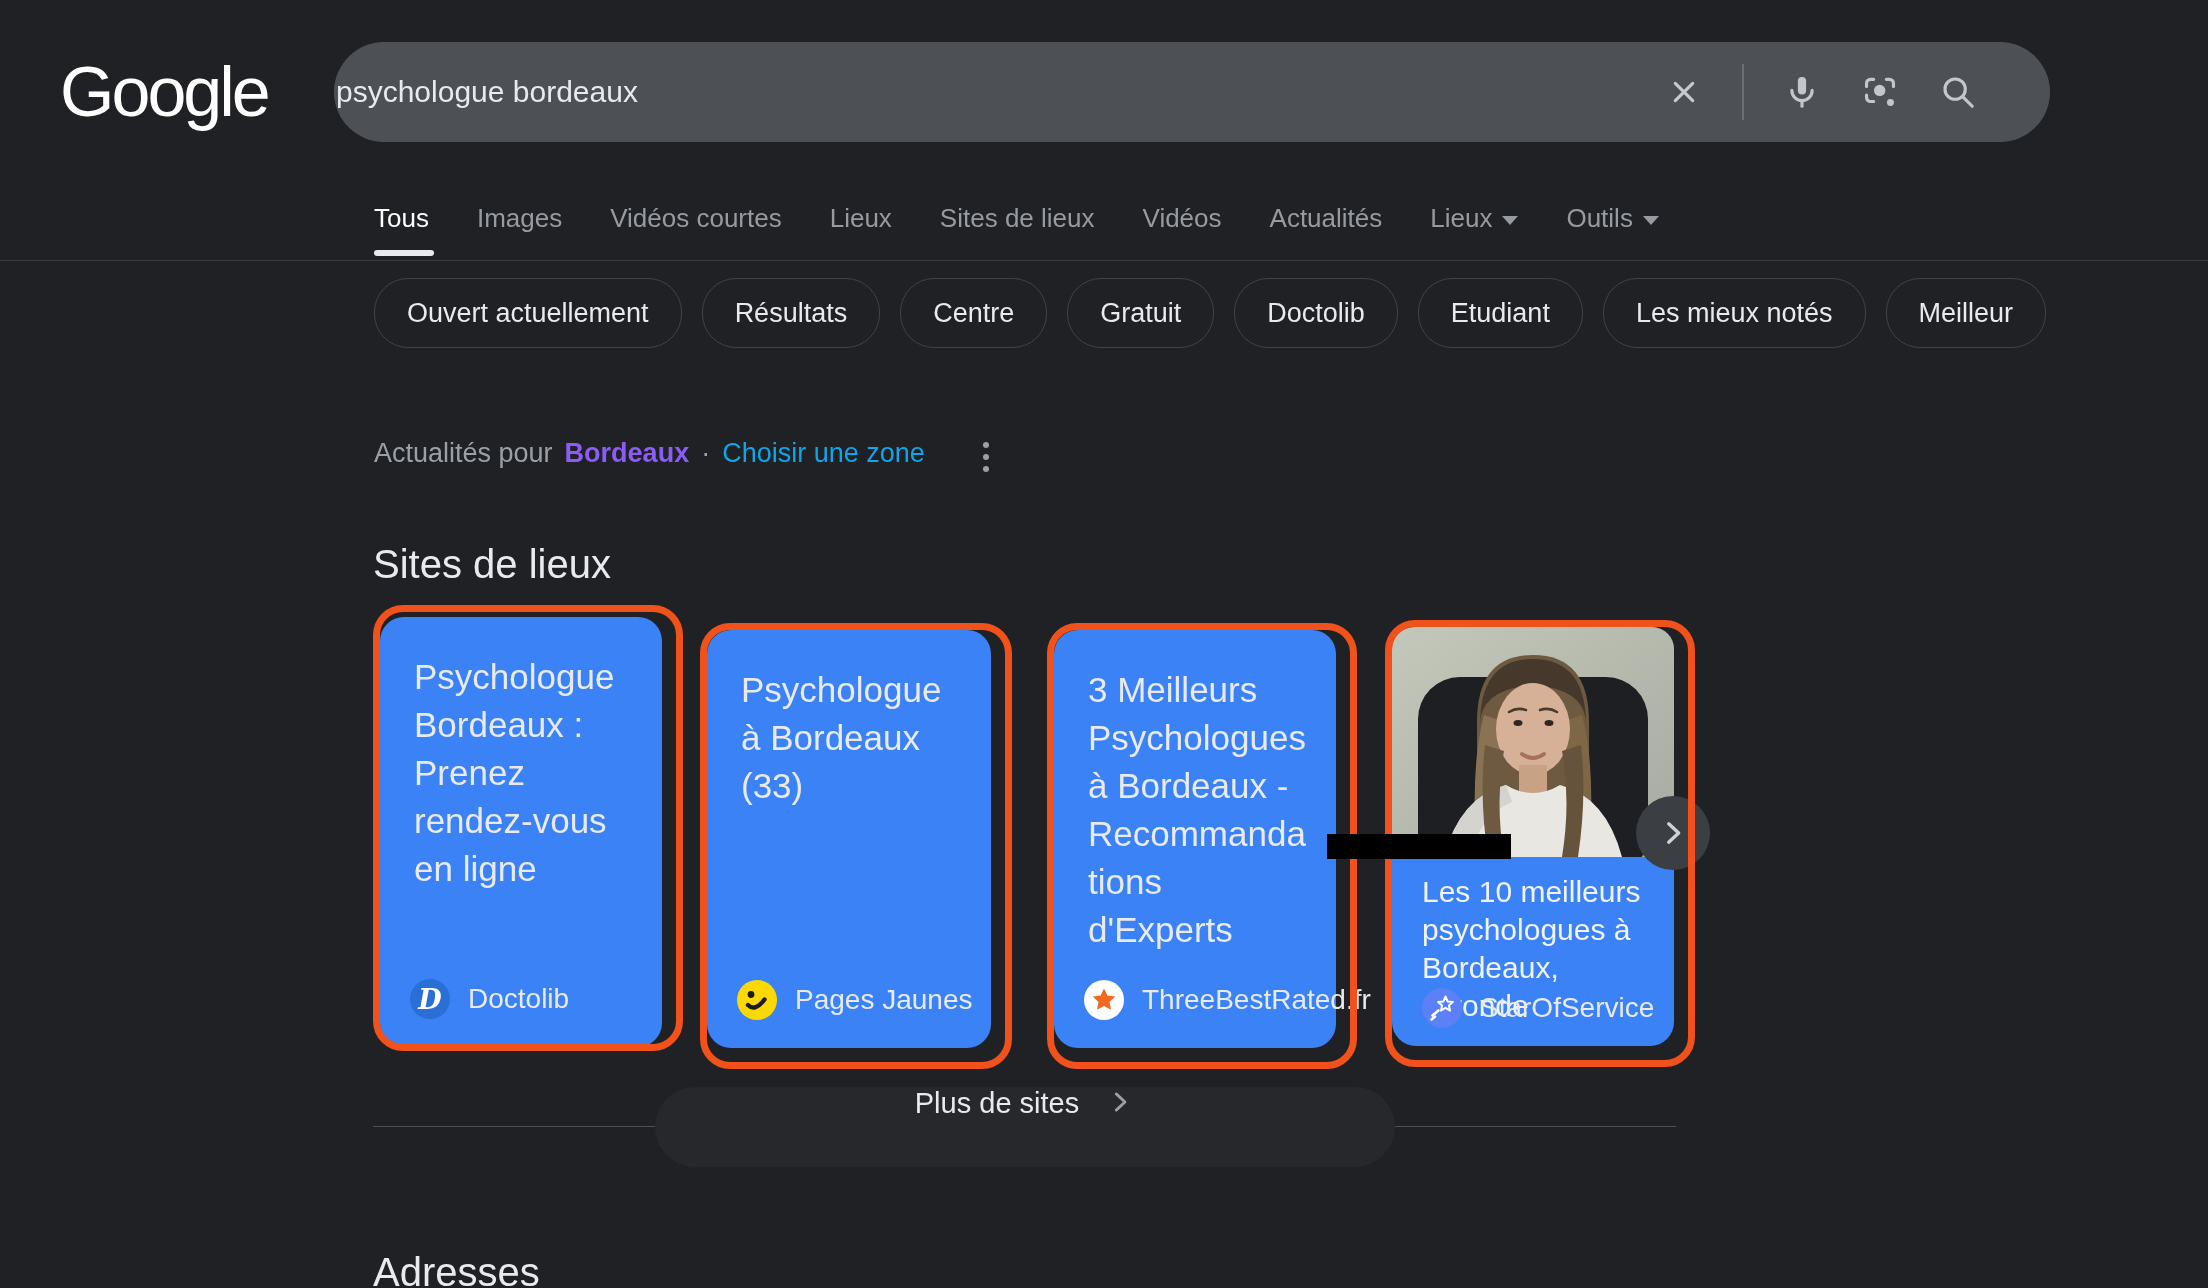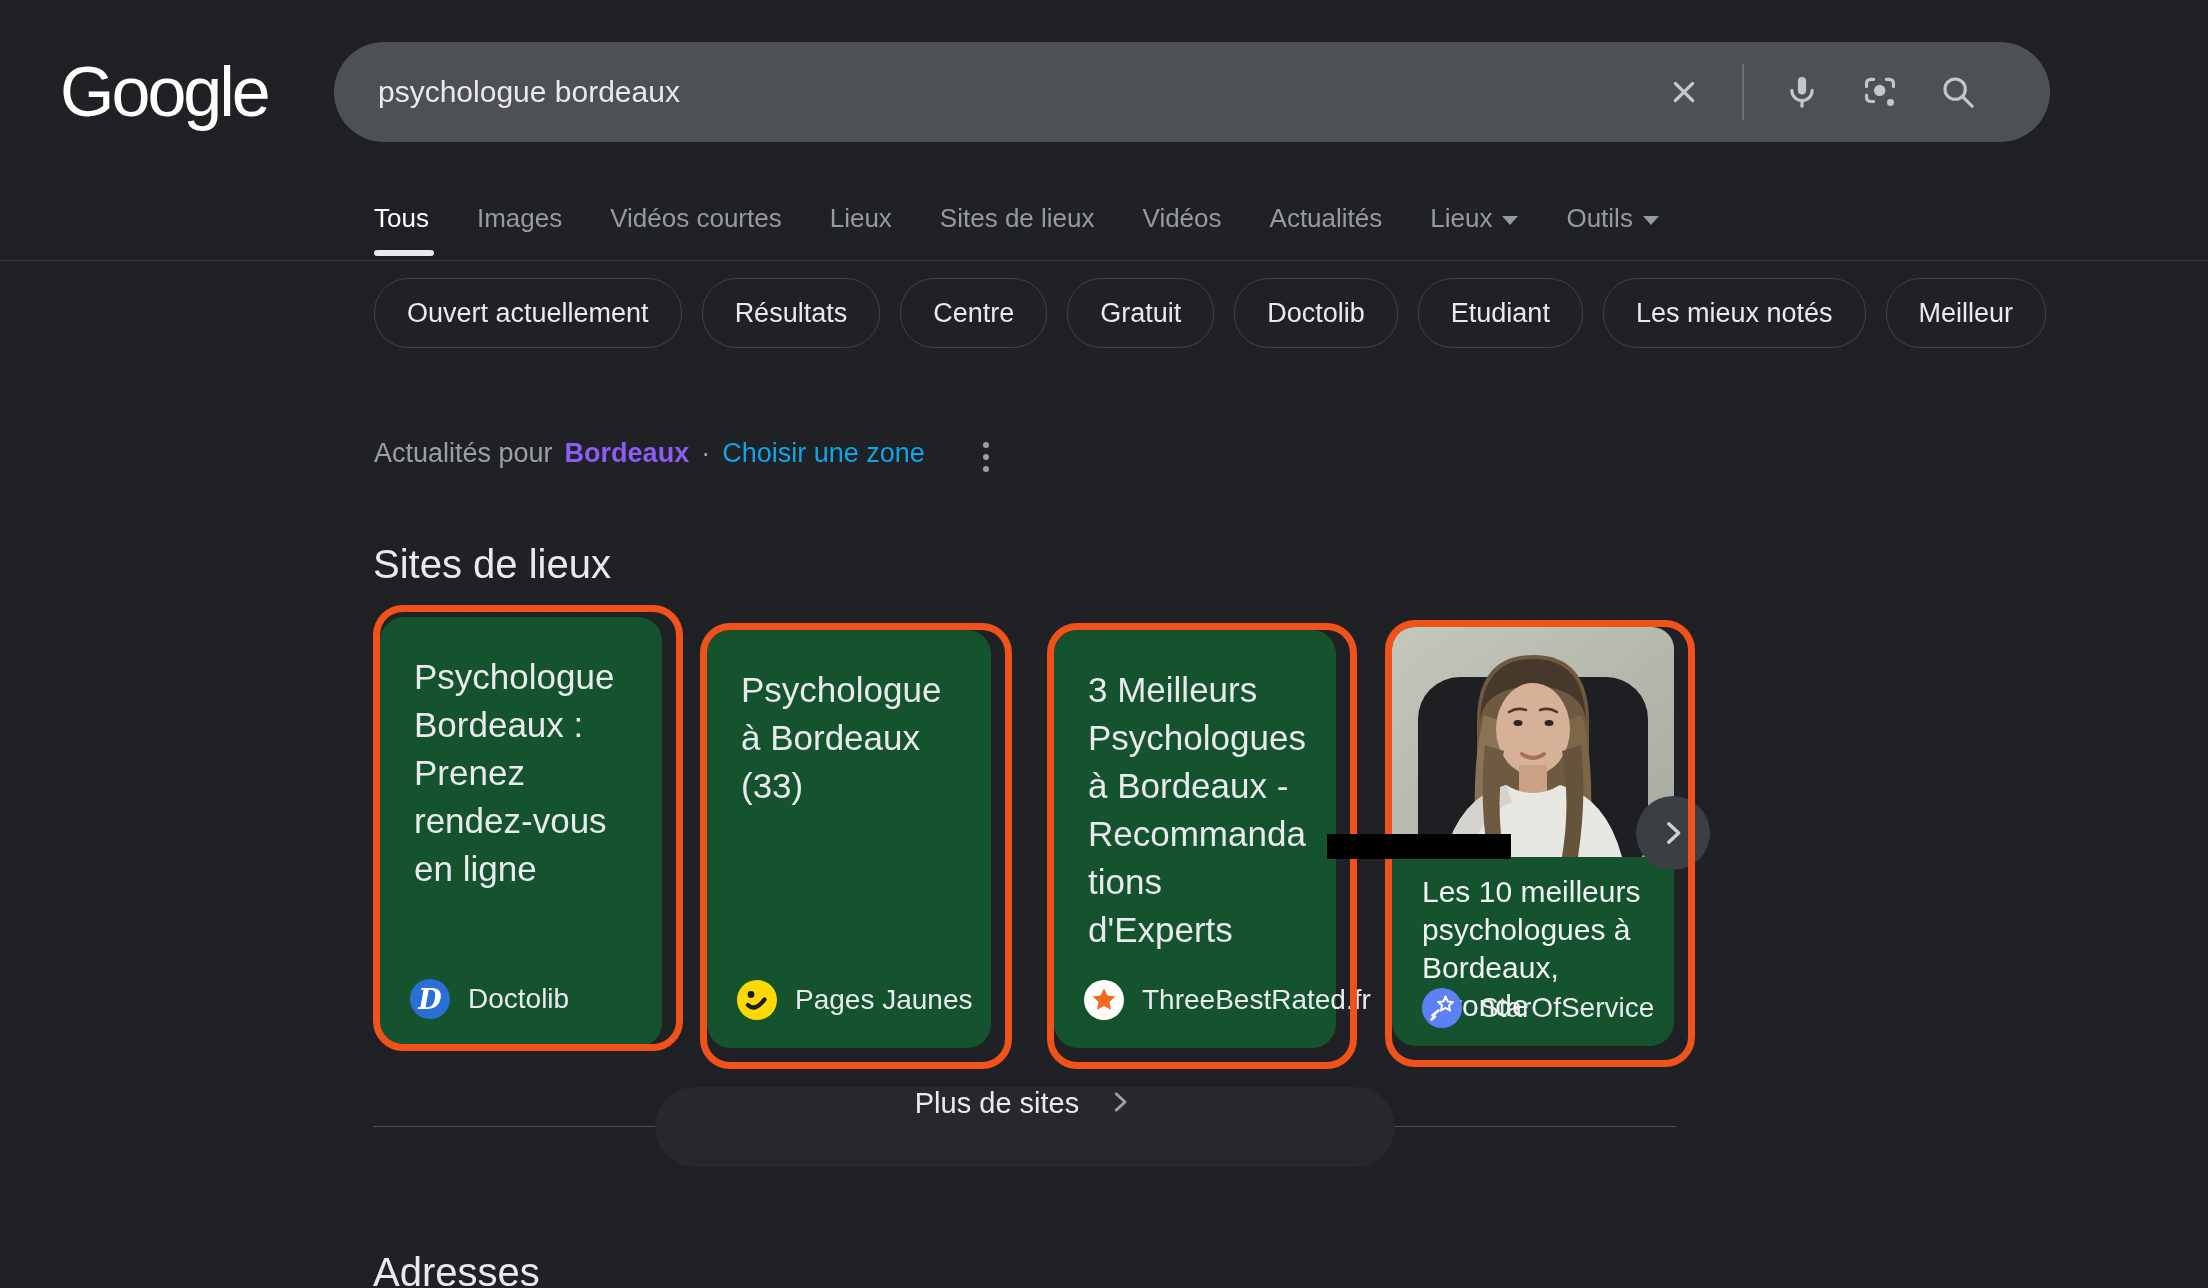--- a/index.html
+++ b/index.html
@@ -11,21 +11,21 @@
   
   .logo{
     position:absolute;left:60px;top:52px;font-size:70px;letter-spacing:-3px;
     color:#ffffff;font-weight:500;cursor:pointer;
   }
   .searchbar{
     position:absolute;left:334px;top:42px;width:1716px;height:100px;
     background:#4d5156;border-radius:50px;display:flex;align-items:center;
   }
   .search-input{
-    flex:1;margin-left:42px;background:transparent;border:none;outline:none;
+    flex:1;background:transparent;border:none;outline:none;
     font-family:inherit;font-size:30px;color:#e8eaed;
   }
   .sb-icons{display:flex;align-items:center;gap:38px;margin-right:72px;}
   .sb-icons .ic{width:40px;height:40px;display:flex;align-items:center;justify-content:center;cursor:pointer;}
   .sb-divider{width:2px;height:56px;background:#6b7076;}
   
   .tabs{position:absolute;left:374px;top:192px;display:flex;gap:48px;align-items:center;height:52px;font-size:26px;color:#969ba1;}
   .tab{display:flex;align-items:center;gap:10px;cursor:pointer;white-space:nowrap;}
   .tab.active{color:#ffffff;}
   .caret{width:0;height:0;border-left:8px solid transparent;border-right:8px solid transparent;border-top:9px solid #969ba1;margin-top:4px;}
@@ -43,21 +43,21 @@
   .rb-loc{color:#8b5cf6;font-weight:bold;}
   .rb-sep{color:#9aa0a6;}
   .rb-link{color:#0ea5e9;cursor:pointer;}
   .more-vert{position:absolute;left:966px;top:437px;width:40px;height:40px;display:flex;flex-direction:column;align-items:center;justify-content:center;gap:6px;cursor:pointer;}
   .more-vert i{width:6px;height:6px;border-radius:50%;background:#9aa0a6;}
   
   .section-title{position:absolute;left:373px;top:542px;font-size:40px;color:#e8eaed;}
   .next-title{position:absolute;left:373px;top:1250px;font-size:40px;color:#e8eaed;}
   
   .card{
-    position:absolute;background:#14532d;border-radius:24px;z-index:1;cursor:pointer;
+    position:absolute;background:#3b82f6;border-radius:24px;z-index:1;cursor:pointer;
   }
   .card-title{position:absolute;left:34px;right:26px;top:36px;font-size:35px;line-height:48px;color:#e8eaed;overflow-wrap:anywhere;}
   .card4 .card-title{left:30px;top:246px;font-size:30px;line-height:38px;color:#f1f3f4;}
   .source{position:absolute;left:30px;bottom:28px;display:flex;align-items:center;gap:18px;}
   .card4 .source{bottom:18px;}
   .src-label{font-size:28px;color:#e8eaed;white-space:nowrap;}
   .src-icon{width:40px;height:40px;border-radius:50%;display:flex;align-items:center;justify-content:center;}
   .doctolib-badge{background:#2a6fd6;color:#fff;font-family:"DejaVu Serif","Liberation Serif",serif;font-style:italic;font-weight:bold;font-size:27px;}
   .photo{position:absolute;left:0;top:0;width:282px;height:230px;border-radius:22px 22px 0 0;overflow:hidden;}
   .outline{

